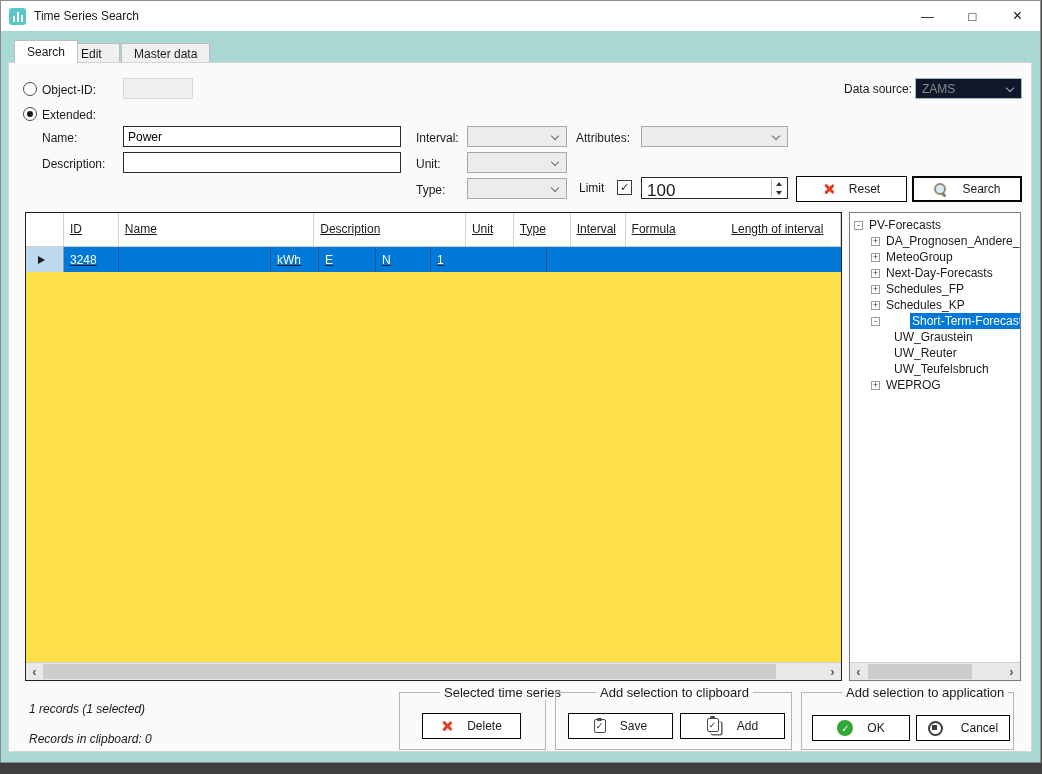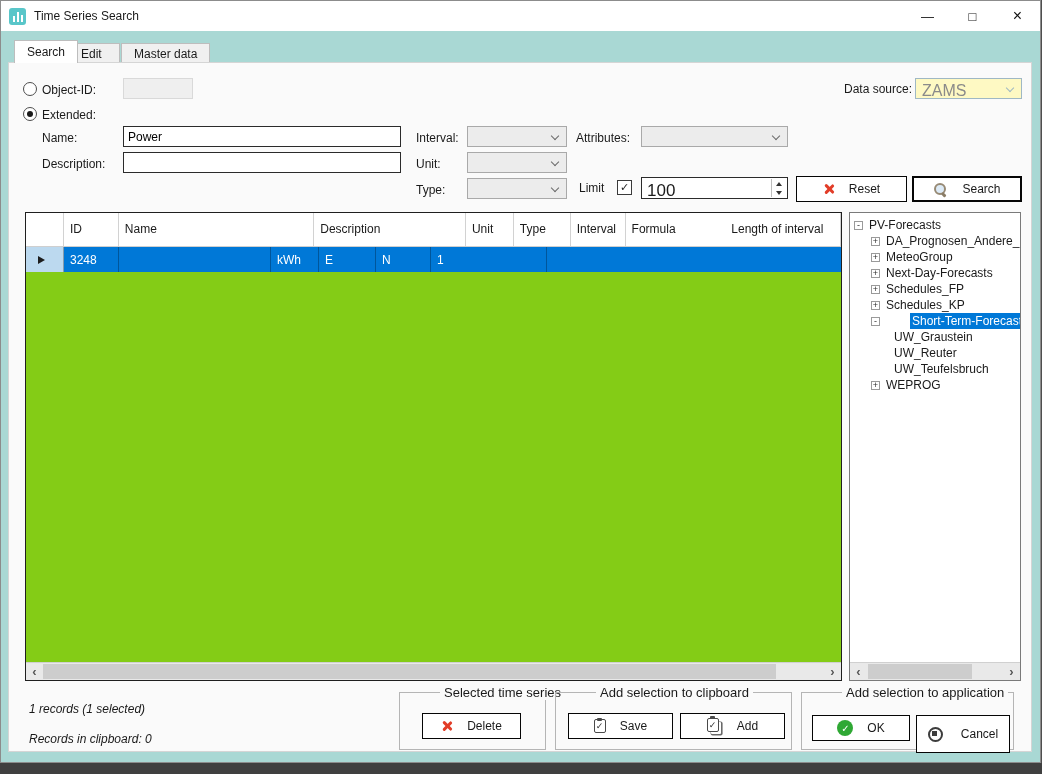--- a/index.html
+++ b/index.html
@@ -22,21 +22,21 @@
   .tab.active { background:#ffffff; z-index:3; }
 
   .client { position:absolute; left:7px; top:61px; width:1024px; height:690px; background:#fafafa; border:1px solid #d5d5d5; z-index:2; }
   .lbl { position:absolute; font-size:12px; white-space:nowrap; }
   .radio { position:absolute; width:14px; height:14px; border:1px solid #4d4d4d; border-radius:50%; background:#fff; }
   .radio.sel::after { content:""; position:absolute; left:3px; top:3px; width:6px; height:6px; border-radius:50%; background:#1a1a1a; }
   .tbox { position:absolute; height:21px; border:1px solid #2b2b2b; background:#fff; font-family:"Liberation Sans",sans-serif; font-size:12px; padding:0 4px; }
   .tbox.dis { background:#efefef; border:1px solid #d9d9d9; }
   .ddl { position:absolute; height:21px; background:#ececec; border:1px solid #a9a9a9; }
   .ddl .chev { position:absolute; right:8px; top:6px; width:6px; height:6px; border-right:1.4px solid #6a6a6a; border-bottom:1.4px solid #6a6a6a; transform:rotate(45deg); }
-  .ddl.dsrc { background:#fef9c3; border:1px solid #9fb8c4; color:#8a8a8a; padding:3px 6px; font-size:16px; }
+  .ddl.dsrc { background:#0f172a; border:1px solid #9fb8c4; color:#8a8a8a; padding:3px 6px; font-size:12px; }
   .chk { position:absolute; width:15px; height:15px; border:1px solid #3a3a3a; background:#fff; text-align:center; line-height:13px; font-size:11px; color:#222; }
   .spin { position:absolute; height:22px; border:1px solid #2b2b2b; background:#fff; }
   .spin .val { position:absolute; left:5px; top:3px; font-size:17px; }
   .spin .btns { position:absolute; right:1px; top:1px; bottom:1px; width:15px; border-left:1px solid #bdbdbd; display:flex; flex-direction:column; }
   .spin .sb { flex:1; display:flex; align-items:center; justify-content:center; }
   .tri-up { width:0; height:0; border-left:3.5px solid transparent; border-right:3.5px solid transparent; border-bottom:4.5px solid #333; }
   .tri-dn { width:0; height:0; border-left:3.5px solid transparent; border-right:3.5px solid transparent; border-top:4.5px solid #333; }
 
   .btn { position:absolute; background:#fff; border:1px solid #050505; display:flex; align-items:center; justify-content:center; gap:14px; font-size:12px; }
   .btn.default { border-width:2.5px; }
@@ -49,21 +49,21 @@
   .mag::after { content:""; position:absolute; left:10px; top:10px; width:5px; height:2.6px; background:#8a7c66; border-radius:1px; transform:rotate(45deg); transform-origin:0 0; }
   .clip { position:relative; width:12px; height:14px; border:1.4px solid #4a4a4a; border-radius:2px; background:#fff; }
   .clip::before { content:""; position:absolute; left:2.2px; top:-2.5px; width:4.5px; height:3px; background:#4a4a4a; border-radius:1px; }
   .clip .ck { position:absolute; left:1px; top:1px; font-size:9px; color:#2e2e2e; }
   .clip.dbl { box-shadow:3px 3px 0 -1px #fff, 3.6px 3.6px 0 0 #6a6a6a; margin-right:4px; margin-bottom:3px; }
   .okic { width:16px; height:16px; border-radius:50%; background:#2fa834; color:#fff; font-size:10px; font-weight:bold; display:flex; align-items:center; justify-content:center; }
   .cancic { position:relative; width:15px; height:15px; border-radius:50%; border:2.6px solid #3c3c3c; background:#fff; }
   .cancic::after { content:""; position:absolute; left:2.6px; top:2.6px; width:4.6px; height:4.6px; background:#3c3c3c; }
 
   
-  .grid { position:absolute; left:24px; top:211px; width:817px; height:469px; border:1px solid #1f1f1f; background:#84cc16; }
+  .grid { position:absolute; left:24px; top:211px; width:817px; height:469px; border:1px solid #1f1f1f; background:#fde047;text-decoration:underline; }
   .ghead { display:flex; height:34px; background:#fff; border-bottom:1px solid #cfcfcf; }
   .gh { border-right:1px solid #d2d2d2; display:flex; align-items:center; padding:0 6px; font-size:12px; line-height:1.15; }
   .grow { display:flex; height:25px; background:#0078d7; color:#fff; }
   .gc { border-right:1px solid rgba(0,0,0,.28); display:flex; align-items:center; padding:0 6px; font-size:12px; }
   .gc.selcell { background:#bcd9ef; }
   .rowmark { width:0; height:0; border-top:4.5px solid transparent; border-bottom:4.5px solid transparent; border-left:7px solid #1d1d1d; margin-left:6px; }
   .hscroll { position:absolute; left:0; bottom:0; height:18px; background:#e9e9e9; border-top:1px solid #d0d0d0; }
   .sarrow { position:absolute; top:0; width:17px; height:17px; display:flex; align-items:center; justify-content:center; color:#565656; font-size:13px; font-weight:bold; }
   .sthumb { position:absolute; top:1px; height:15px; background:#cdcdcd; }
 
@@ -279,21 +279,21 @@
     </div>
 
     <div class="gbox" style="left:792px; top:629px; width:213px;">
       <span class="gtitle">Add selection to application</span>
       <div class="btn" style="left:10px; top:22px; width:98px; height:26px;">
         <span class="okic">
             <span>✓</span>
           </span>
         <span>OK</span>
       </div>
-      <div class="btn" style="left:114px; top:22px; width:94px; height:38px; gap:18px;">
+      <div class="btn" style="left:114px; top:22px; width:94px; height:26px; gap:18px;">
         <span class="cancic"></span>
         <span>Cancel</span>
       </div>
     </div>
 
   </div>
 </div>
 
 <div class="bottom-strip"></div>
 

